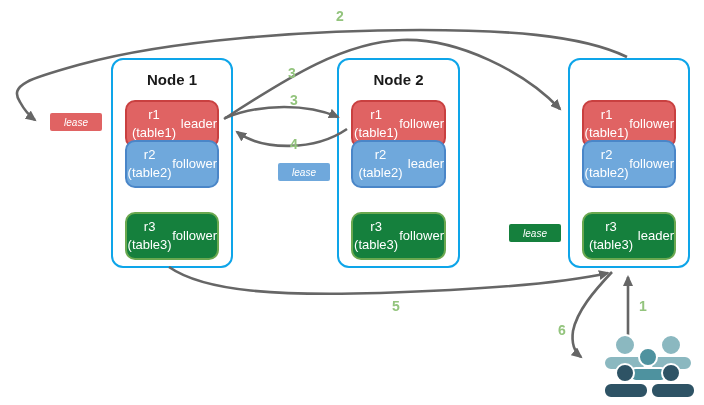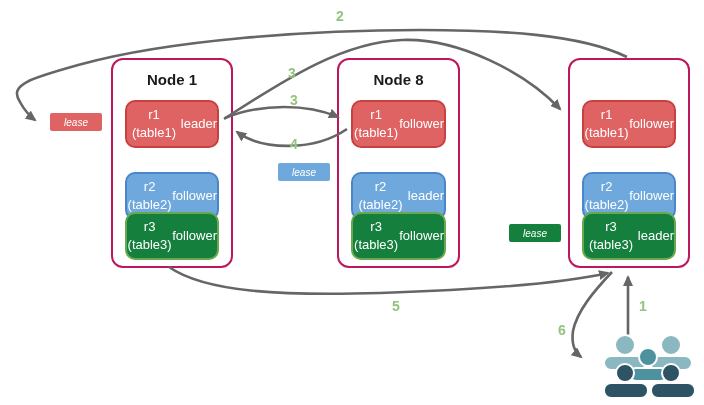--- a/index.html
+++ b/index.html
@@ -1,32 +1,32 @@
 <!DOCTYPE html>
 <html><head>
 <meta charset="utf-8">
 <style>
   html,body{margin:0;padding:0;background:#ffffff;}
   body{font-family:"Liberation Sans","DejaVu Sans",sans-serif;}
   .canvas{position:relative;width:704px;height:405px;background:#ffffff;overflow:hidden;}
 
   .node{position:absolute;top:58px;width:122px;height:210px;background:#ffffff;
-        border:2px solid #be185d;border-radius:12px;box-sizing:border-box;z-index:1;}
+        border:2px solid #0ea5e9;border-radius:12px;box-sizing:border-box;z-index:1;}
   #node1{left:111px}
   #node2{left:337px;width:123px}
   #node3{left:568px}
 
   .node-title{position:absolute;top:11px;left:0;right:0;text-align:center;
               font-weight:bold;font-size:15px;color:#1a1a1a;}
 
   .range{position:absolute;left:12px;right:12px;height:48px;border-radius:10px;
          border:2px solid;box-sizing:border-box;color:#ffffff;display:flex;
          flex-direction:row;align-items:center;justify-content:center;
          font-size:13px;line-height:1.35;text-align:center;}
-  .range.r1{top:40px}.range.r2{top:112px}.range.r3{top:152px}
+  .range.r1{top:40px}.range.r2{top:80px}.range.r3{top:152px}
 
   .red{background:#E06363;border-color:#C94040}
   .blue{background:#6FA8DC;border-color:#4A86C8}
   .green{background:#15803d;border-color:#6AA84F}
 
   .lease{position:absolute;width:56px;height:22px;border-radius:4px;border:2px solid;
          box-sizing:border-box;color:#ffffff;font-size:10px;display:flex;
          align-items:center;justify-content:center;z-index:2;font-style:italic;}
   #lease-red{left:48px;top:111px}
   #lease-blue{left:276px;top:161px}
@@ -81,21 +81,21 @@
       <div>r2 (table2)</div>
       <div>follower</div>
     </div>
     <div class="range r3 green">
       <div>r3 (table3)</div>
       <div>follower</div>
     </div>
   </div>
 
   <div class="node" id="node2">
-    <div class="node-title">Node 8</div>
+    <div class="node-title">Node 2</div>
     <div class="range r1 red">
       <div>r1 (table1)</div>
       <div>follower</div>
     </div>
     <div class="range r2 blue">
       <div>r2 (table2)</div>
       <div>leader</div>
     </div>
     <div class="range r3 green">
       <div>r3 (table3)</div>

